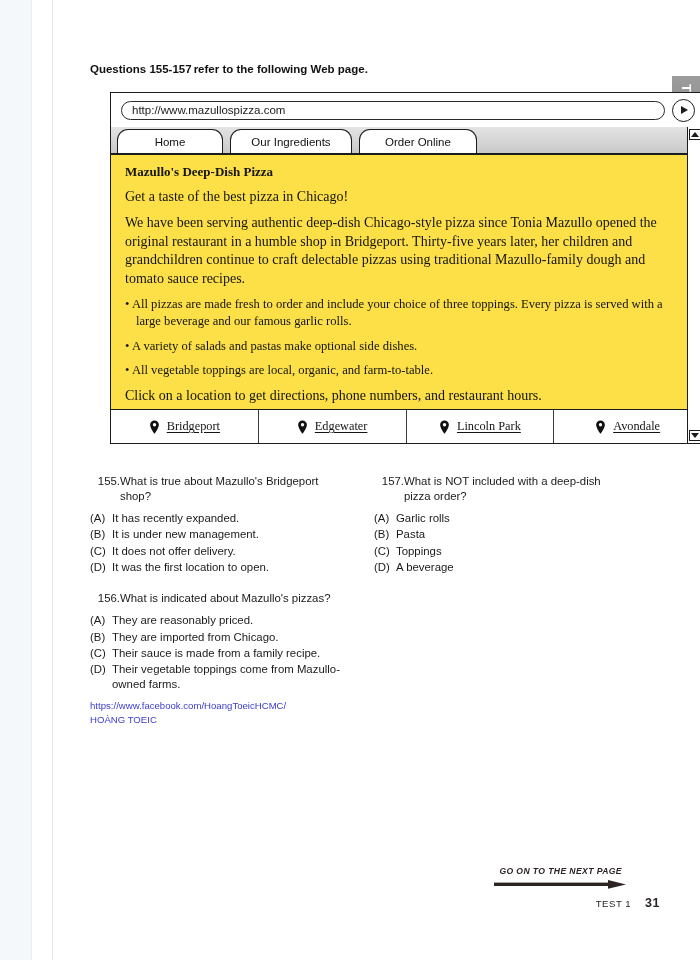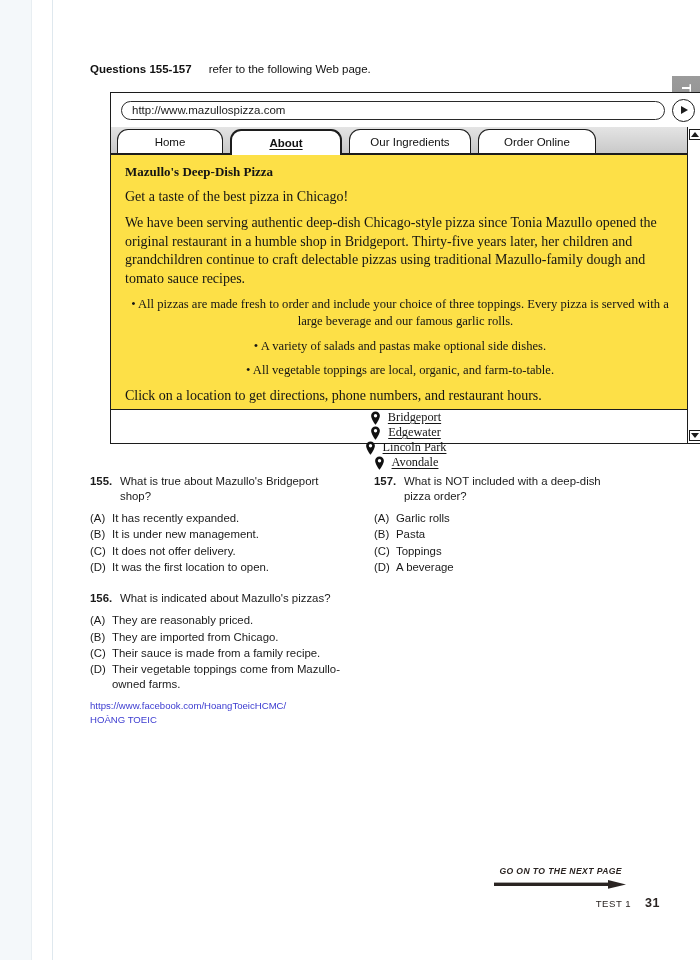--- a/index.html
+++ b/index.html
@@ -56,21 +56,21 @@
   }
 
   
   .sheet { position: absolute; left: 0; top: 0; width: 700px; height: 960px; }
 
   .questions-header {
     position: absolute; left: 90px; top: 63px;
     font-size: 11.5px; color: #111;
   }
   .questions-header b { font-weight: bold; }
-  .questions-header .qh-rest { font-weight: normal; margin-left: 17px; }
+  .questions-header .qh-rest { font-weight: bold; margin-left: 2px; }
 
   
   .browser {
     position: absolute; left: 110px; top: 92px; width: 592px; height: 352px;
     border: 1.5px solid #1c1c1c; background: #ffffff; box-sizing: border-box;
   }
   .url-row {
     position: relative; height: 34px; background: #ffffff;
     display: flex; align-items: center; padding: 0 6px 0 10px;
     box-sizing: border-box;
@@ -115,31 +115,31 @@
   }
 
   
   .pagebody {
     position: relative; height: 288px; background: #fde047;
     padding: 9px 26px 0 14px; box-sizing: border-box;
     font-family: "Liberation Serif", serif; color: #141414;
   }
   .wp-title { font-size: 13px; font-weight: bold; margin: 0 0 8px 0; }
   .wp-p { font-size: 14px; line-height: 1.32; margin: 0 0 8px 0; }
-  .wp-bullets { margin: 0 0 7px 0; padding: 0; list-style: none; text-align: center; }
+  .wp-bullets { margin: 0 0 7px 0; padding: 0; list-style: none; }
   .wp-bullets li {
     font-size: 12.6px; line-height: 1.32; margin: 0 0 8px 0;
     padding-left: 11px; text-indent: -11px;
   }
   .wp-bullets li::before { content: "\2022  "; }
 
   
   .locations {
     position: absolute; left: 0; right: 0; bottom: 0; height: 33px;
-    border-top: 1.3px solid #1c1c1c; display: flex; background: #fff; flex-direction: column;
+    border-top: 1.3px solid #1c1c1c; display: flex; background: #fff;
   }
   .loc {
     flex: 1; display: flex; align-items: center; justify-content: center;
     gap: 7px; border-right: 1.1px solid #3a3a3a;
     font-family: "Liberation Serif", serif; font-size: 12.3px; color: #141414;
   }
   .loc:last-child { border-right: none; }
   .loc-name { text-decoration: underline; text-underline-offset: 2px; }
   .pin { width: 11px; height: 14px; flex: none; display: block; }
 
@@ -163,21 +163,21 @@
     border-left: 4px solid transparent; border-right: 4px solid transparent;
   }
 
   
   .qcol { position: absolute; font-size: 11.4px; color: #1a1a1a; }
   .qcol.left  { left: 90px;  top: 474px; width: 262px; }
   .qcol.right { left: 374px; top: 474px; width: 250px; }
 
   .qblock { margin-bottom: 16px; }
   .qstem { display: flex; align-items: flex-start; line-height: 1.32; }
-  .qnum { font-weight: bold; width: 30px; flex: none; }
+  .qnum { font-weight: normal; width: 30px; flex: none; text-align: right; }
   .qtext { flex: 1; }
   .qopts { margin: 7px 0 0 0; padding: 0; list-style: none; }
   .qopts li {
     display: flex; align-items: flex-start; line-height: 1.34;
     margin-bottom: 1px;
   }
   .olabel { width: 22px; flex: none; }
   .otext { flex: 1; }
 
   
@@ -228,23 +228,20 @@
         <span>http://www.mazullospizza.com</span>
       </div>
       <div class="go-btn">
         <span class="go-tri"></span>
       </div>
     </div>
 
     <div class="tabstrip">
       <div class="tab home">
         <span>Home</span>
-      </div>
-      <div class="tab about active">
-        <span>About</span>
       </div>
       <div class="tab ingredients">
         <span>Our Ingredients</span>
       </div>
       <div class="tab order">
         <span>Order Online</span>
       </div>
     </div>
 
     <div class="pagebody">

